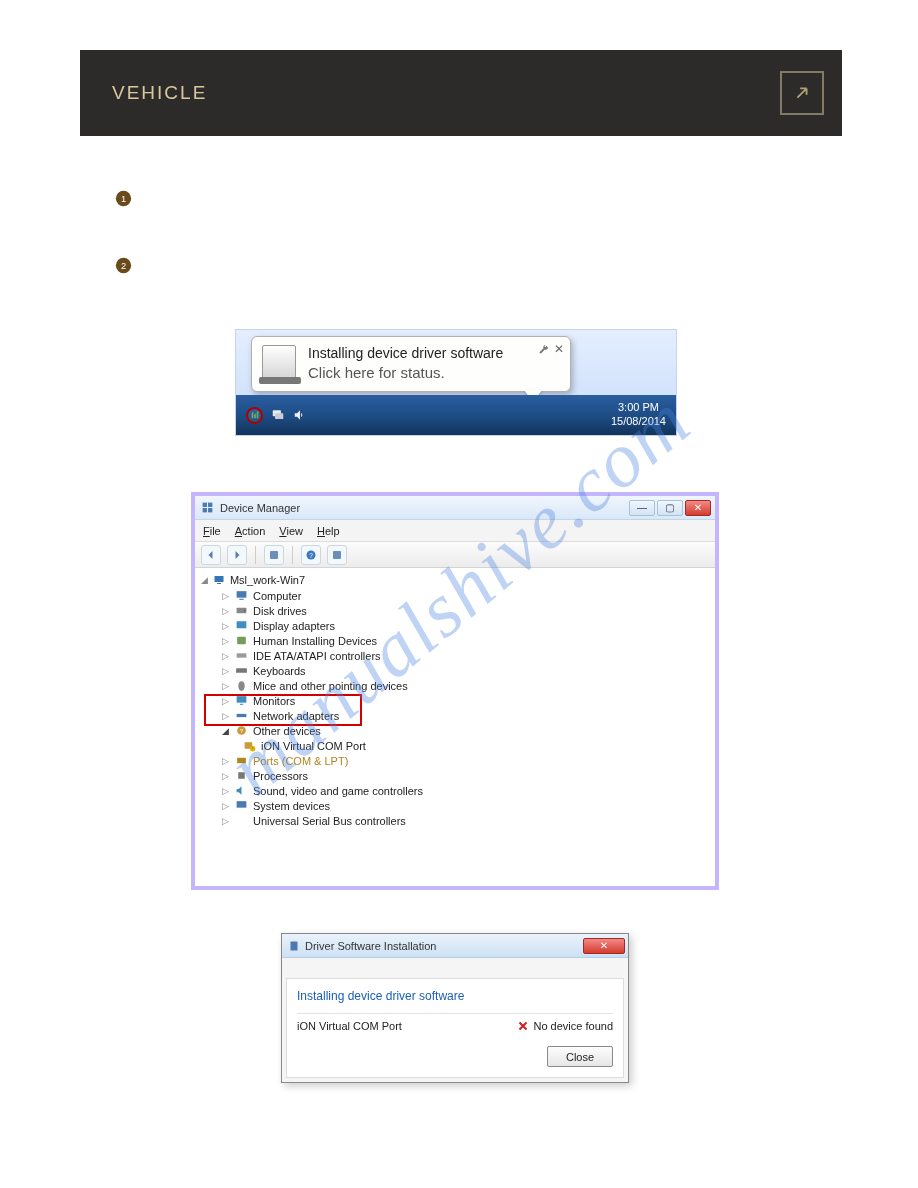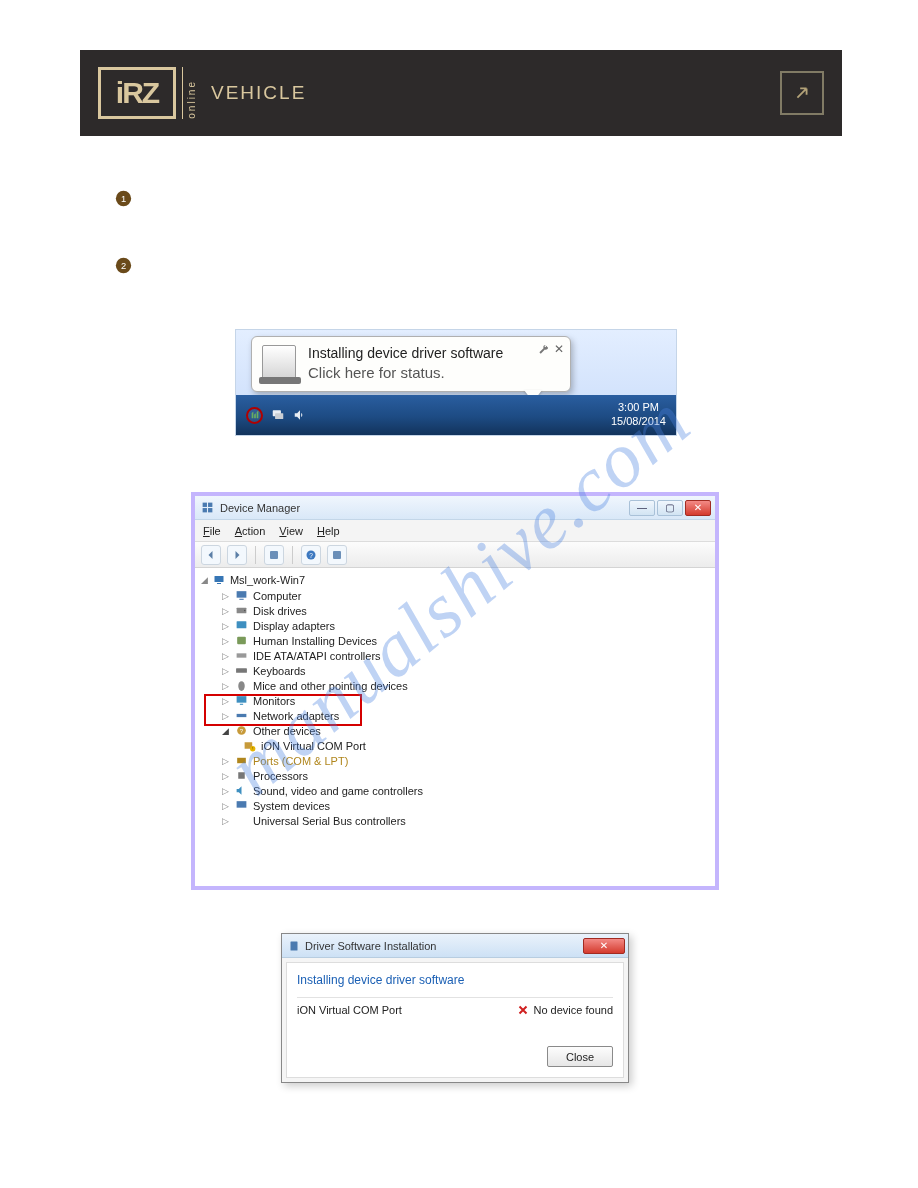--- a/index.html
+++ b/index.html
@@ -260,20 +260,21 @@
     position: absolute;
     top: 933px;
     left: 281px;
     width: 348px;
     height: 150px;
     border: 1px solid #888;
     background: #f5f5f5;
     display: flex; flex-direction: column;
     font-size: 11px;
     box-shadow: 3px 3px 8px rgba(0,0,0,.2);
+    gap: 16px;
   }
   .fig3 .titlebar {
     height: 24px;
     background: linear-gradient(#eaf2fb,#cde1f5);
     border-bottom: 1px solid #b8cde0;
     display:flex; align-items:center; justify-content:space-between;
     padding: 0 3px 0 6px;
   }
   .fig3 .titlebar .left { display:flex;align-items:center;gap:5px;color:#333; }
   .fig3 .titlebar .left svg{width:12px;height:12px;}
@@ -309,24 +310,20 @@
     color:#222;
     text-align:right;
   }
 </style>
 </head>
 <body>
 
 <div class="watermark">manualshive.com</div>
 
 <div class="header">
-  <div class="logo-box">
-    <div class="logo-irz">iRZ</div>
-    <div class="logo-online">online</div>
-  </div>
   <div class="header-title">
     <div>VEHICLE</div>
   </div>
   <div class="expand-icon">
     <svg viewBox="0 0 24 24" fill="none" stroke="currentColor" stroke-width="2">
       <path d="M7 17 L17 7 M17 7 L10 7 M17 7 L17 14"></path>
     </svg>
   </div>
 </div>
 

